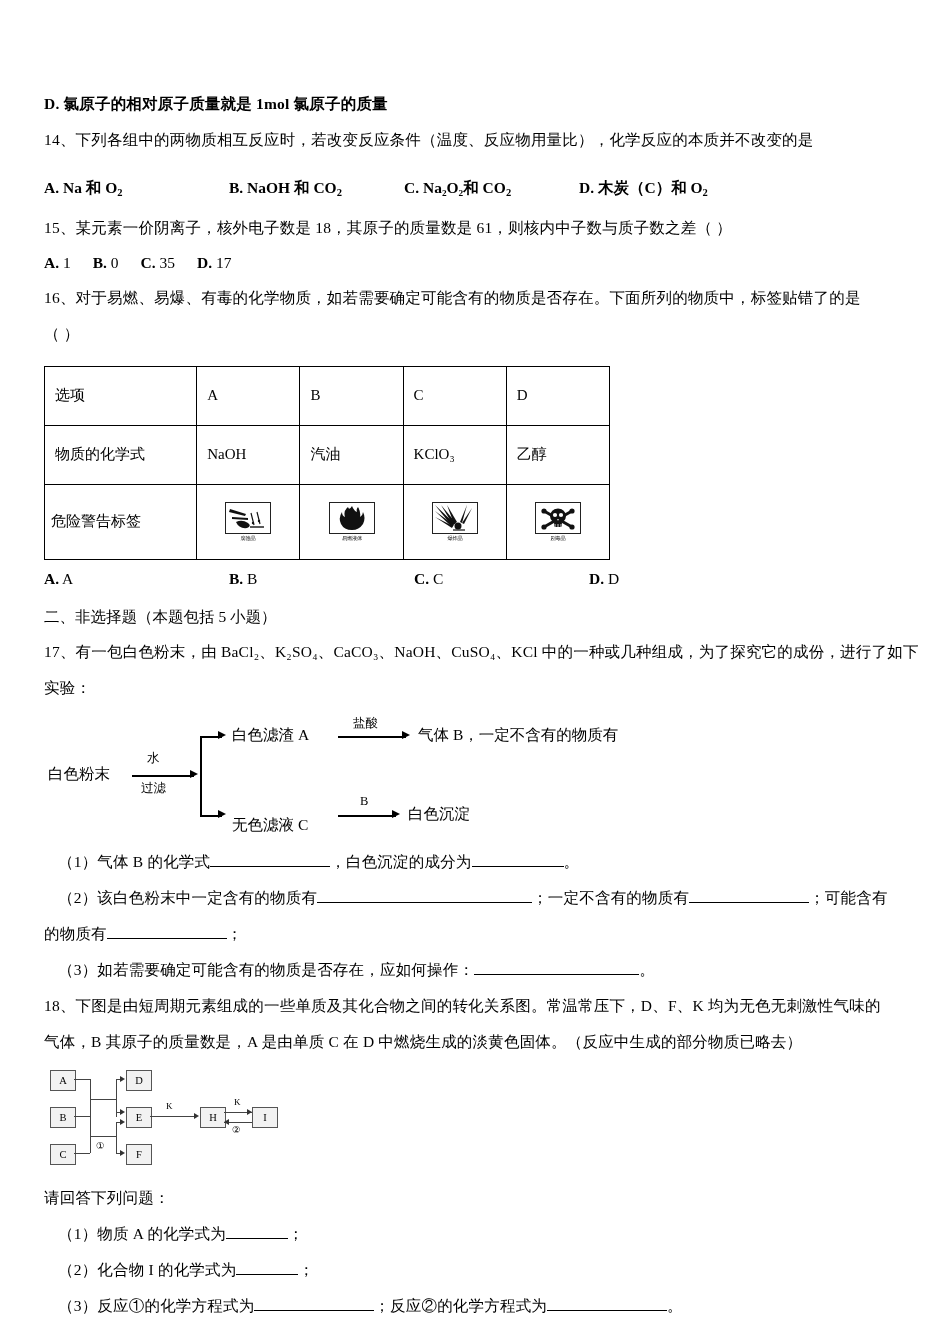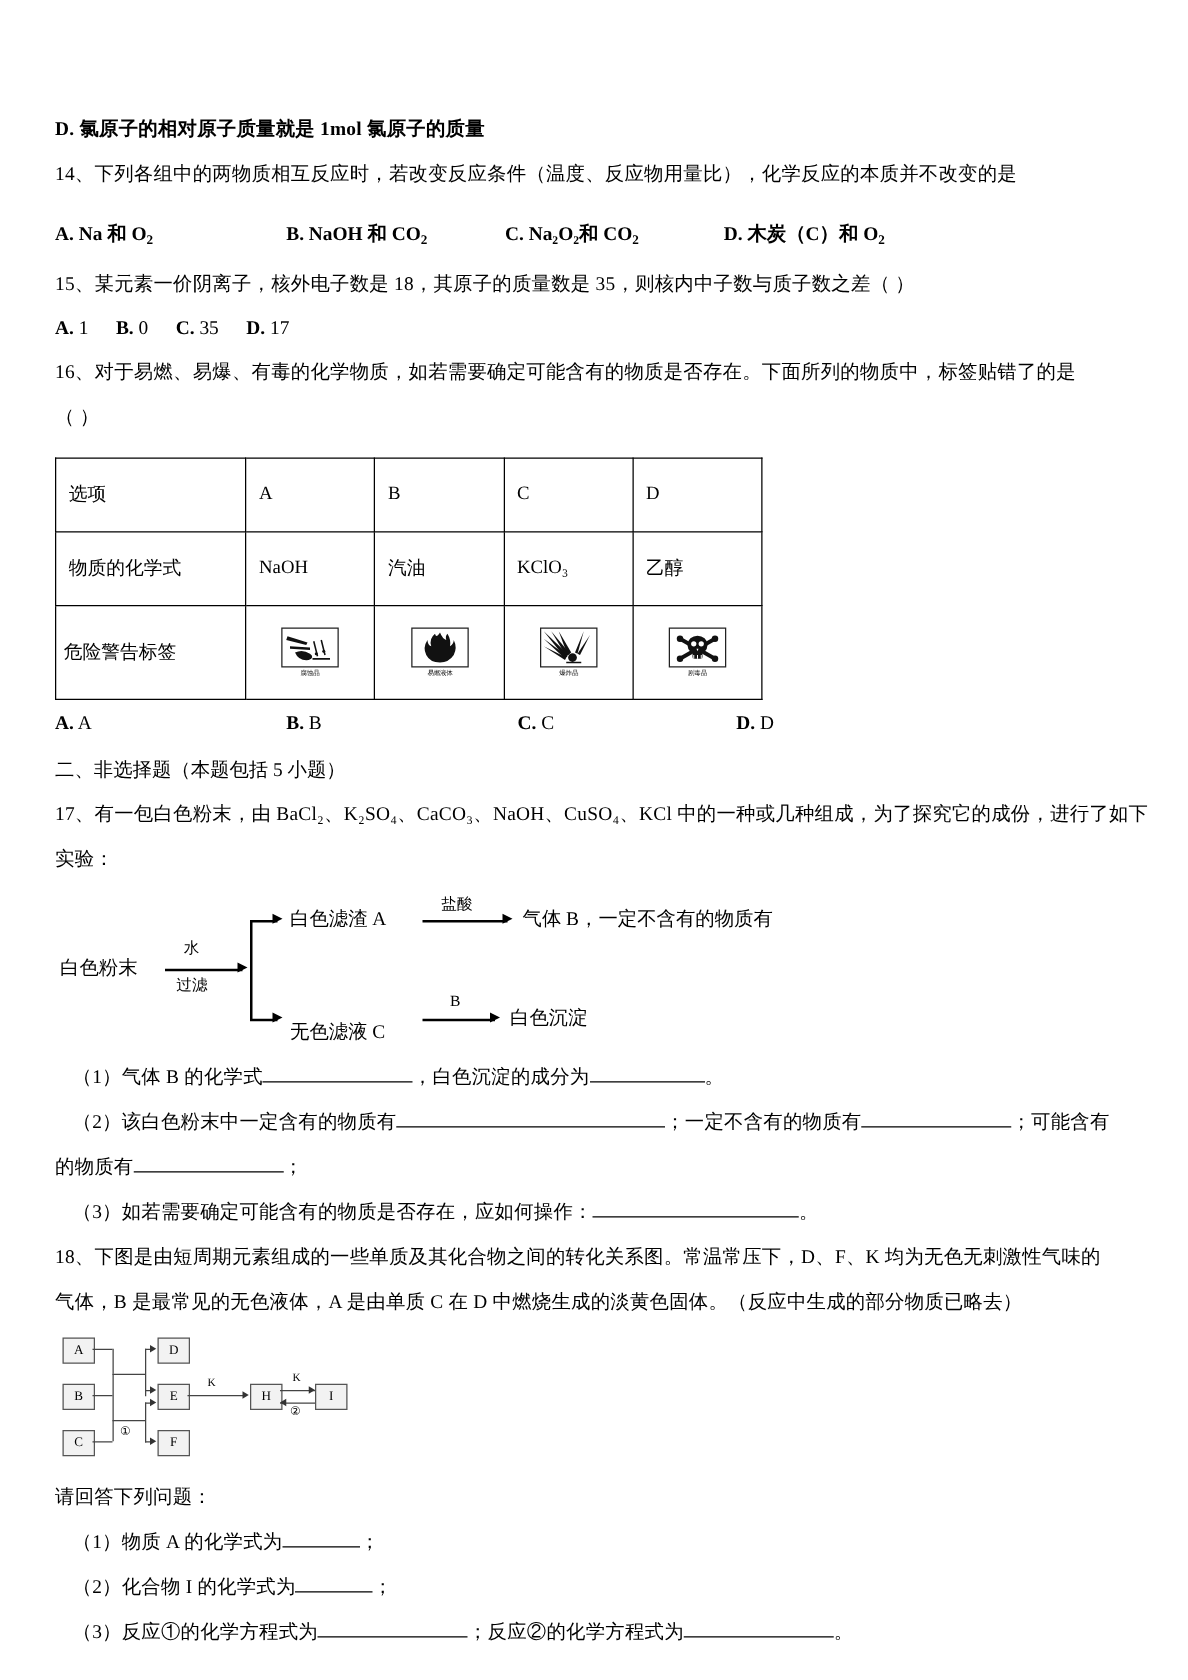--- a/index.html
+++ b/index.html
@@ -219,21 +219,21 @@
   </div>
 
   <div class="q-line">
     <span>14、</span><span>下列各组中的两物质相互反应时，若改变反应条件（温度、反应物用量比），化学反应的本质并不改变的是</span>
   </div>
   <div class="opts" id="q14-opts">
     <span class="op"><span class="opt-label bold">A.</span> <span class="bold">Na 和 O</span><sub class="bold">2</sub></span><span class="op"><span class="opt-label bold">B.</span> <span class="bold">NaOH 和 CO</span><sub class="bold">2</sub></span><span class="op"><span class="opt-label bold">C.</span> <span class="bold">Na₂O₂和 CO</span><sub class="bold">2</sub></span><span class="op"><span class="opt-label bold">D.</span> <span class="bold">木炭（C）和 O</span><sub class="bold">2</sub></span>
   </div>
 
   <div class="q-line">
-    <span>15、</span><span>某元素一价阴离子，核外电子数是 18，其原子的质量数是 35，则核内中子数与质子数之差</span><span>（      ）</span>
+    <span>15、</span><span>某元素一价阴离子，核外电子数是 18，其原子的质量数是 61，则核内中子数与质子数之差</span><span>（      ）</span>
   </div>
   <div class="opts" id="q15-opts">
     <span class="op"><span class="opt-label bold">A.</span> <span>1</span></span><span class="op"><span class="opt-label bold">B.</span> <span>0</span></span><span class="op"><span class="opt-label bold">C.</span> <span>35</span></span><span class="op"><span class="opt-label bold">D.</span> <span>17</span></span>
   </div>
 
   <div class="q-line">
     <span>16、</span><span>对于易燃、易爆、有毒的化学物质，如若需要确定可能含有的物质是否存在。下面所列的物质中，标签贴错了的是</span>
   </div>
   <div class="q-line">
     <span>（       ）</span>
@@ -389,21 +389,21 @@
     <span>的物质有</span><span class="u-l"></span><span>；</span>
   </div>
 
   <div class="q-line" style="padding-left:14px;">
     <span>（3）如若需要确定可能含有的物质是否存在，应如何操作：</span><span class="u-xxl"></span><span>。</span>
   </div>
 
   <div class="q-line">
     <span>18、</span><span>下图是由短周期元素组成的一些单质及其化合物之间的转化关系图。常温常压下，D、F、K 均为无色无刺激性气味的</span>
   </div>
-  <div class="q-line">气体，B 是最常见的无色液体，A 是由单质 C 在 D 中燃烧生成的淡黄色固体。（反应中生成的部分物质已略去）</div>
+  <div class="q-line">气体，B 其原子的质量数是，A 是由单质 C 在 D 中燃烧生成的淡黄色固体。（反应中生成的部分物质已略去）</div>
 
   <div class="diag18">
 
     <div class="bx" style="left:2px;  top:4px;">A</div>
     <div class="bx" style="left:2px;  top:41px;">B</div>
     <div class="bx" style="left:2px;  top:78px;">C</div>
 
     <div class="bx" style="left:78px; top:4px;">D</div>
     <div class="bx" style="left:78px; top:41px;">E</div>
     <div class="bx" style="left:78px; top:78px;">F</div>

